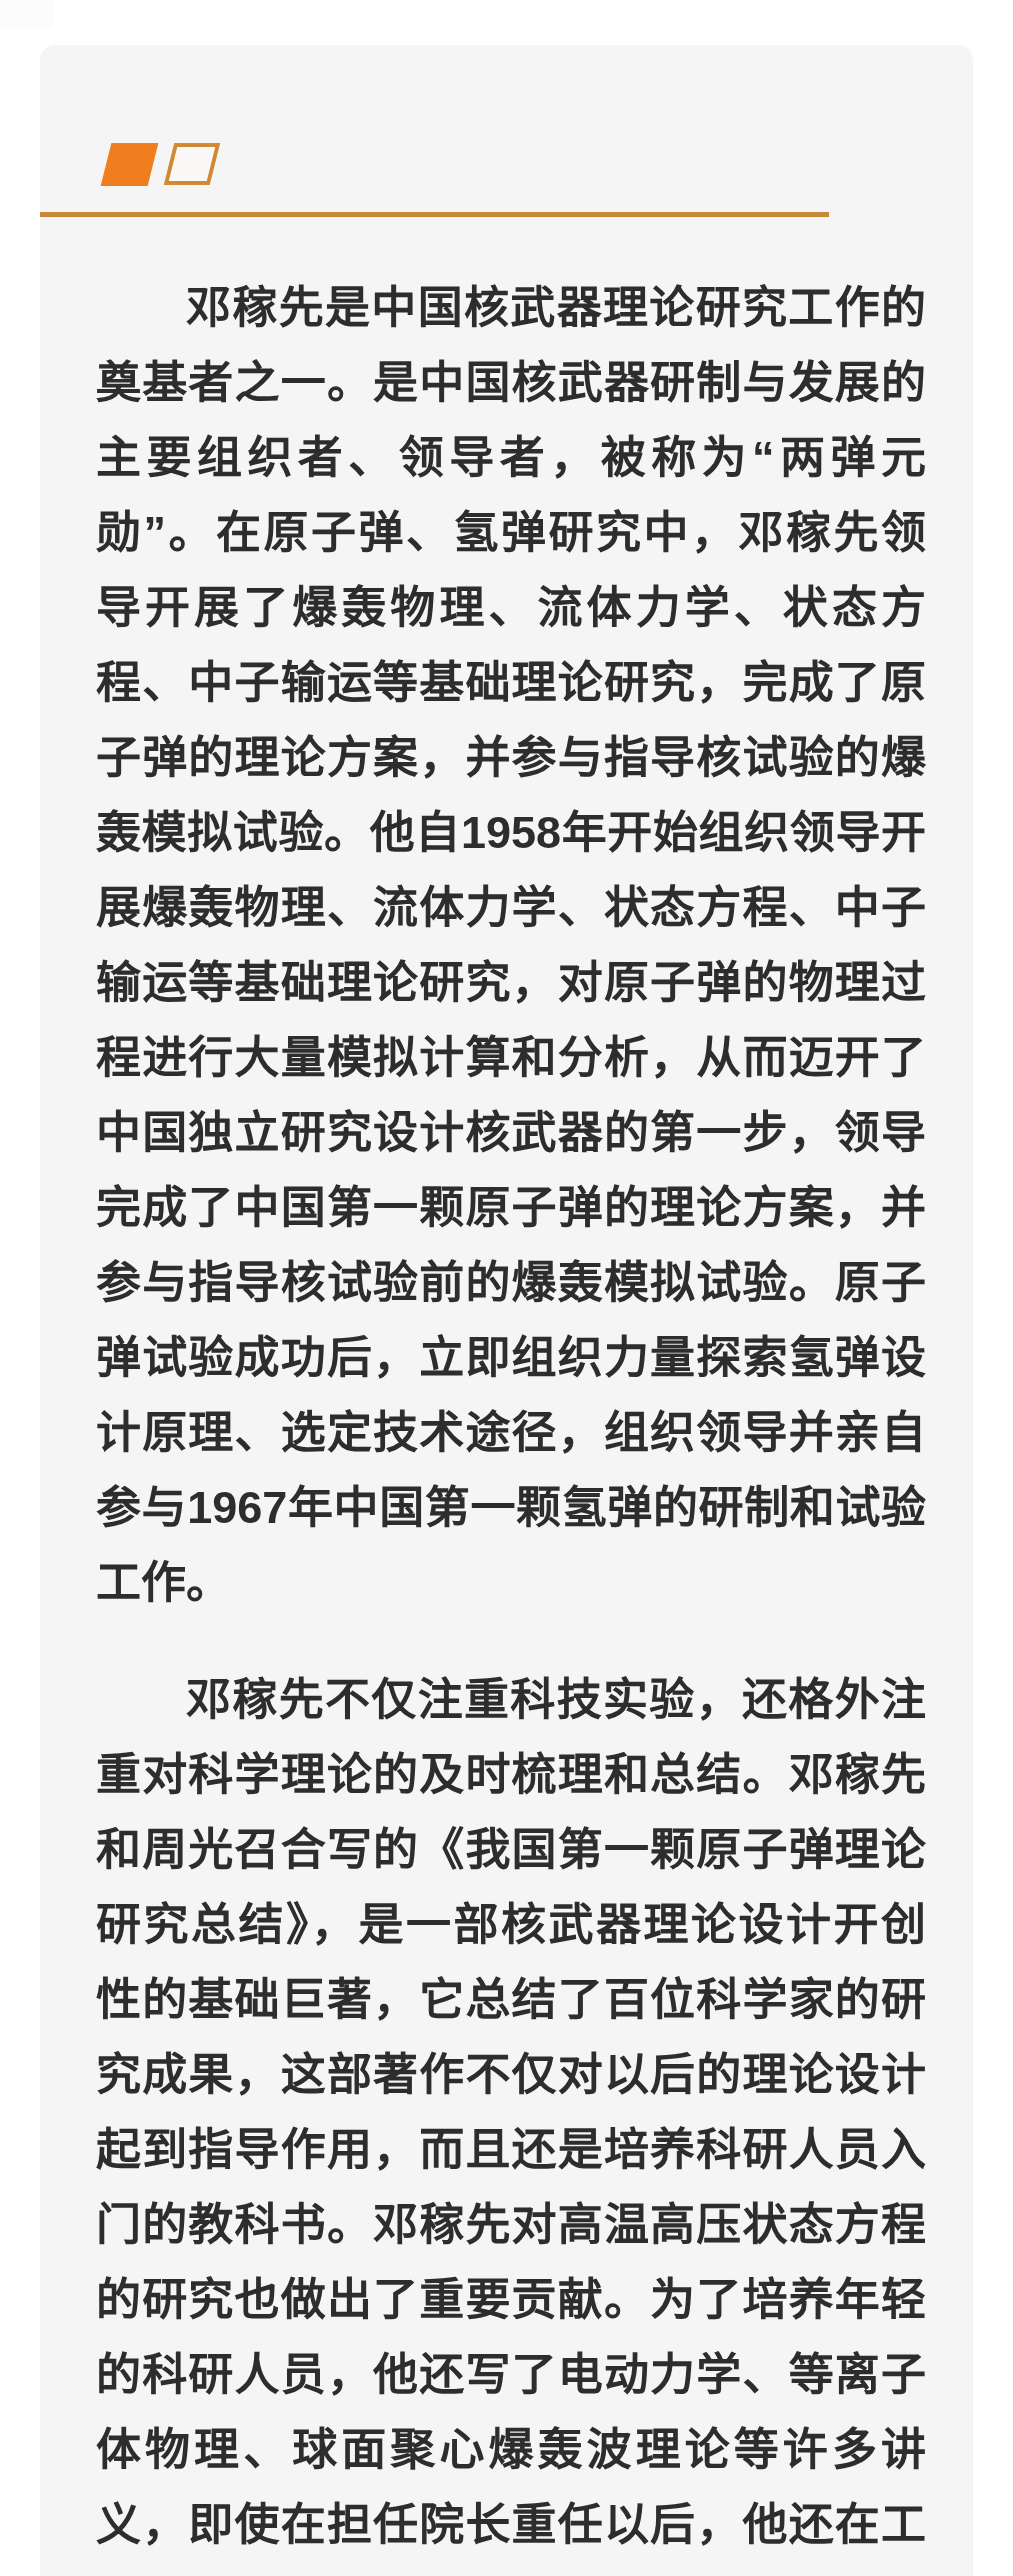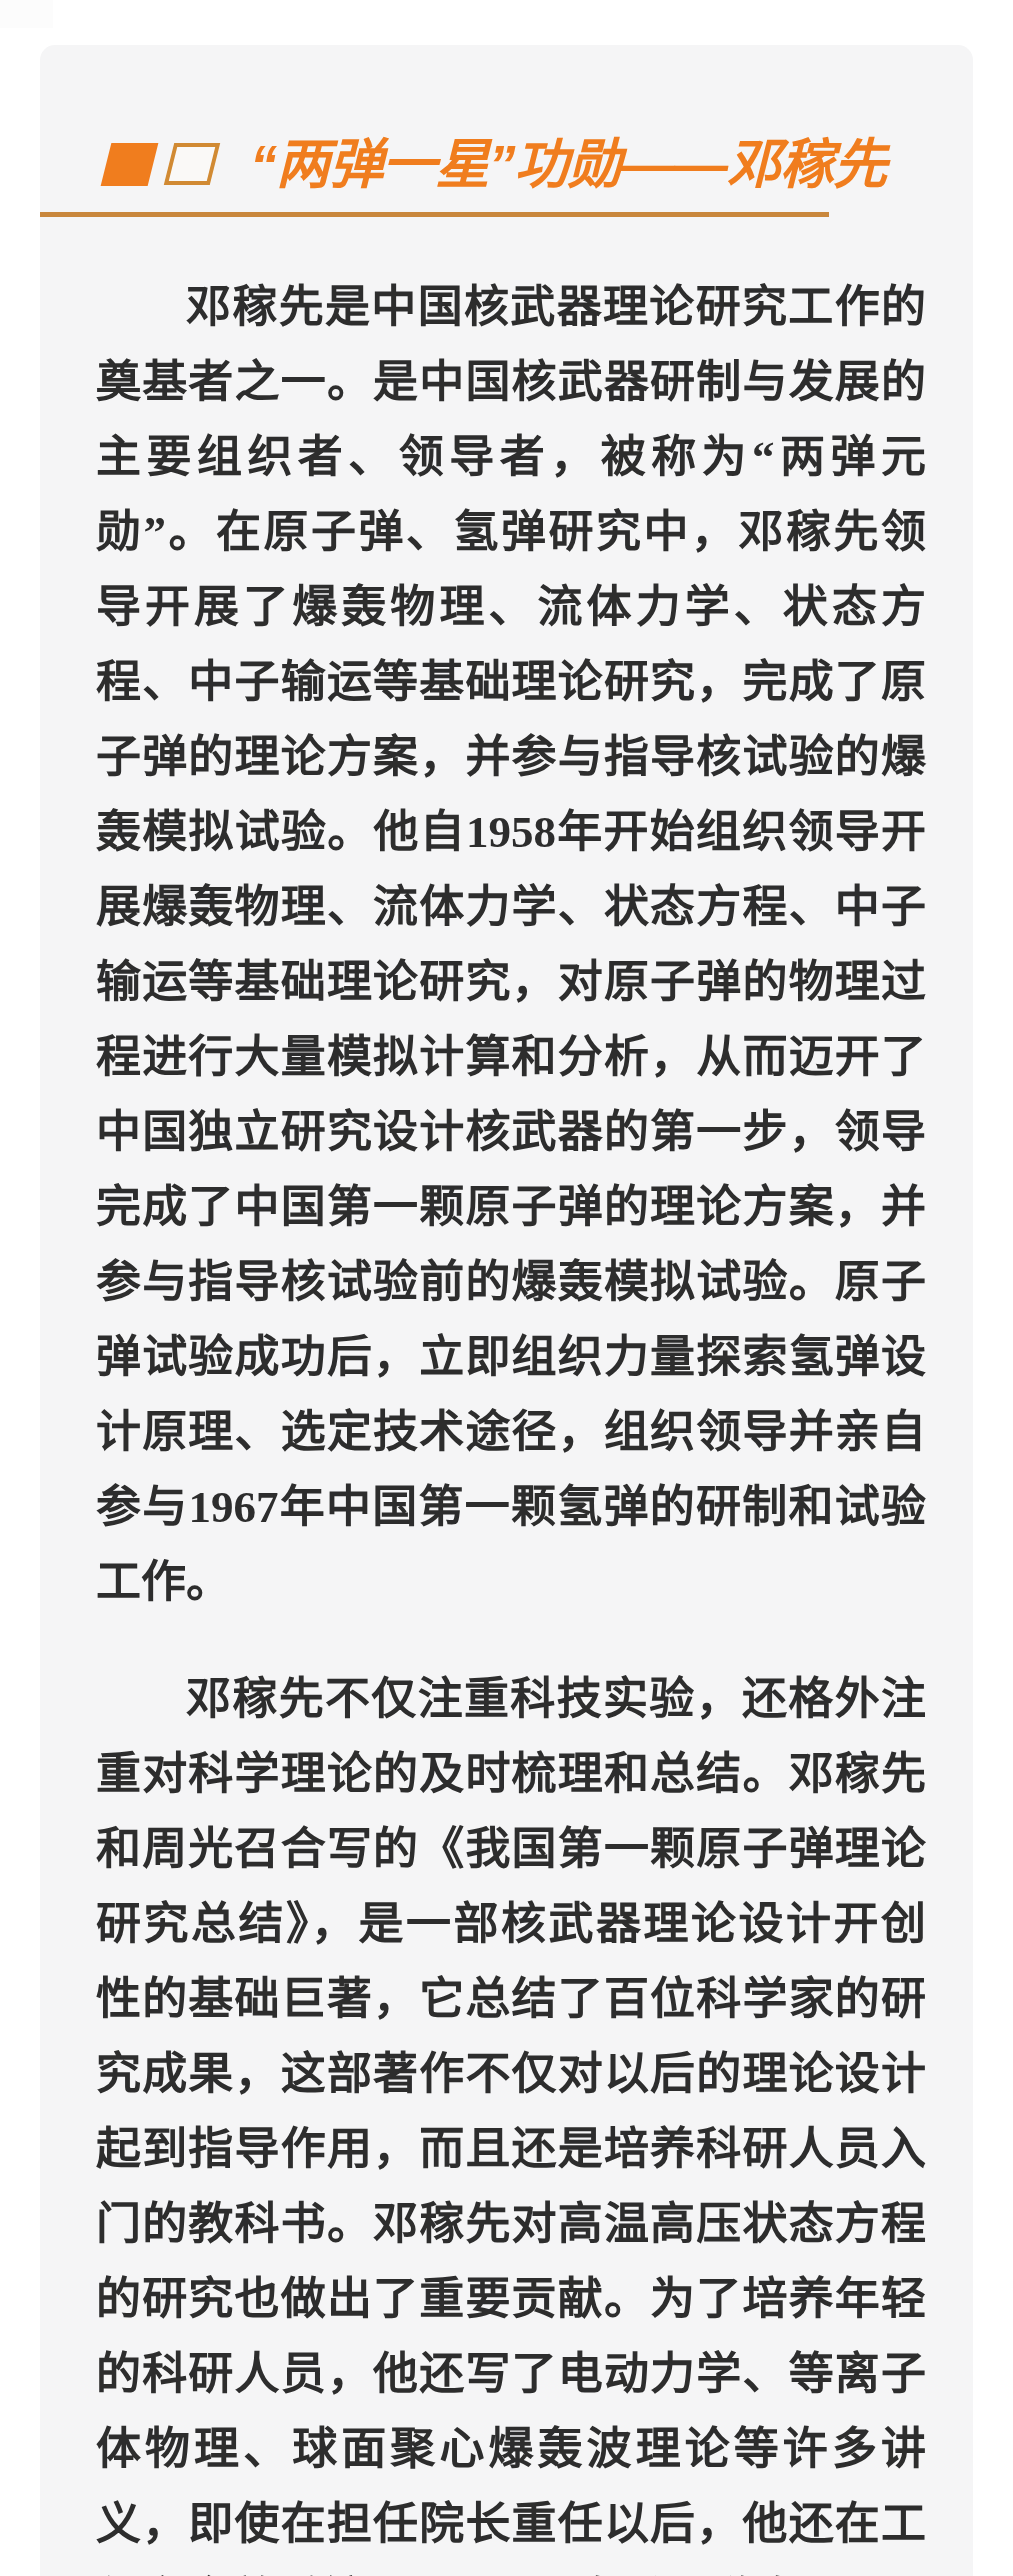--- a/index.html
+++ b/index.html
@@ -86,40 +86,38 @@
   .content p {
     margin: 0;
     font-size: 45px;
     line-height: 75px;
     font-weight: 600;
     color: #2d2d2d;
     text-align: justify;
     text-justify: inter-ideograph;
     text-indent: 2em;
     letter-spacing: 0;
-    font-family: Liberation Serif, serif;
   }
 
   .content p + p {
     margin-top: 42px;
   }
 </style>
 </head>
 <body>
 
 <div class="screen">
   <div class="corner-flare"></div>
 
   <div class="card" style="background: rgb(245, 245, 246);">
 
     <span class="sq-filled"></span>
 
     <span class="sq-outline"></span>
 
-    <h1 class="title" style="color: rgb(240, 125, 30);">“两弹一星”功勋——邓稼先</h1>
 
     <div class="title-underline" style="background: rgb(201, 135, 60);"></div>
 
     <div class="content">
       <p style="color: rgb(45, 45, 45);">邓稼先是中国核武器理论研究工作的奠基者之一。是中国核武器研制与发展的主要组织者、领导者，被称为“两弹元勋”。在原子弹、氢弹研究中，邓稼先领导开展了爆轰物理、流体力学、状态方程、中子输运等基础理论研究，完成了原子弹的理论方案，并参与指导核试验的爆轰模拟试验。他自1958年开始组织领导开展爆轰物理、流体力学、状态方程、中子输运等基础理论研究，对原子弹的物理过程进行大量模拟计算和分析，从而迈开了中国独立研究设计核武器的第一步，领导完成了中国第一颗原子弹的理论方案，并参与指导核试验前的爆轰模拟试验。原子弹试验成功后，立即组织力量探索氢弹设计原理、选定技术途径，组织领导并亲自参与1967年中国第一颗氢弹的研制和试验工作。</p>
       <p style="color: rgb(45, 45, 45);">邓稼先不仅注重科技实验，还格外注重对科学理论的及时梳理和总结。邓稼先和周光召合写的《我国第一颗原子弹理论研究总结》，是一部核武器理论设计开创性的基础巨著，它总结了百位科学家的研究成果，这部著作不仅对以后的理论设计起到指导作用，而且还是培养科研人员入门的教科书。邓稼先对高温高压状态方程的研究也做出了重要贡献。为了培养年轻的科研人员，他还写了电动力学、等离子体物理、球面聚心爆轰波理论等许多讲义，即使在担任院长重任以后，他还在工作之余着手编写“量子场论”和“群论”。</p>
     </div>
 
   </div>
 </div>

